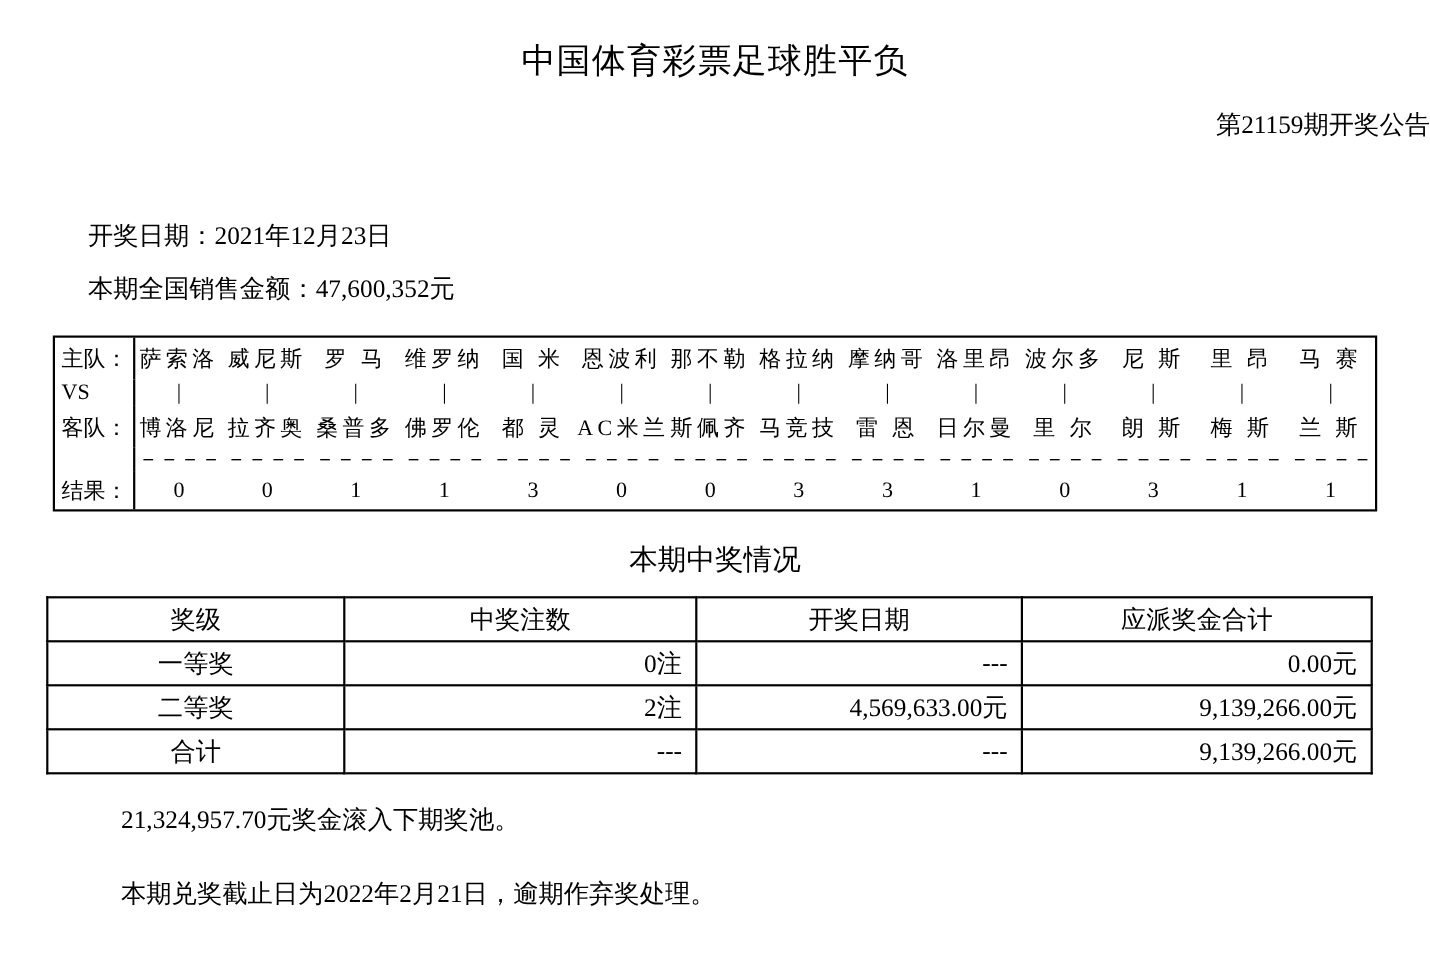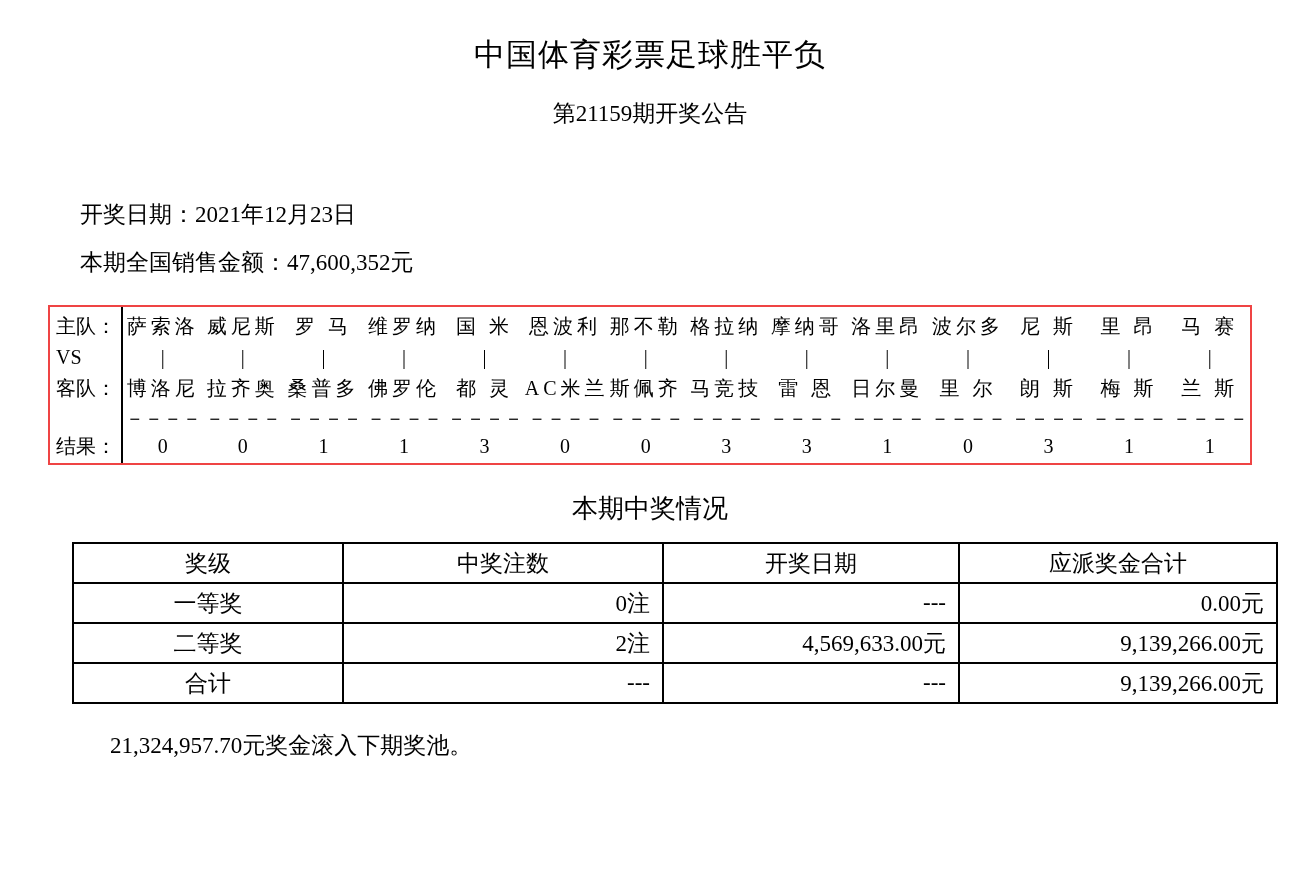--- a/index.html
+++ b/index.html
@@ -27,42 +27,42 @@
   .doc-title {
     text-align: center;
     font-size: 31px;
     letter-spacing: 1px;
     margin: 0;
     padding-top: 34px;
     font-weight: normal;
     font-family: "Liberation Serif", "DejaVu Serif", serif;
   }
   .doc-subtitle {
-    text-align: center;
+    text-align: right;
     font-size: 23px;
     margin: 0;
     padding-top: 22px;
     font-weight: normal;
   }
 
   
   .meta {
     margin-top: 62px;
     padding-left: 80px;
     font-size: 23px;
     line-height: 48px;
   }
   .meta .meta-line {
     white-space: nowrap;
   }
 
   
   .matches-wrap {
     margin: 18px 48px 0 48px;
-    border: 2px solid #ef4444;
+    border: 2px solid #000000;
     box-sizing: border-box;
   }
   table.matches {
     border-collapse: collapse;
     width: 100%;
     table-layout: fixed;
   }
   table.matches td {
     font-size: 20px;
     text-align: center;
@@ -104,21 +104,21 @@
   .section-title {
     text-align: center;
     font-size: 26px;
     margin: 0;
     padding-top: 26px;
     padding-bottom: 16px;
     font-weight: normal;
   }
   table.prizes {
     border-collapse: collapse;
-    margin: 0 72px;
+    margin: 0 42px;
     width: calc(100% - 96px);
     table-layout: fixed;
   }
   table.prizes th, table.prizes td {
     border: 2px solid #000;
     font-size: 23px;
     font-weight: normal;
     height: 40px;
     padding: 0 12px;
     box-sizing: border-box;
@@ -284,15 +284,16 @@
         <td class="level">合计</td>
         <td class="num">---</td>
         <td class="single">---</td>
         <td class="total">9,139,266.00元</td>
       </tr>
     </tbody>
   </table>
 
   <div class="notes">
     <div class="note-1">21,324,957.70元奖金滚入下期奖池。</div>
+    <div class="note-2">本期兑奖截止日为2022年2月21日，逾期作弃奖处理。</div>
   </div>
 
 </div>
 
 </body></html>

